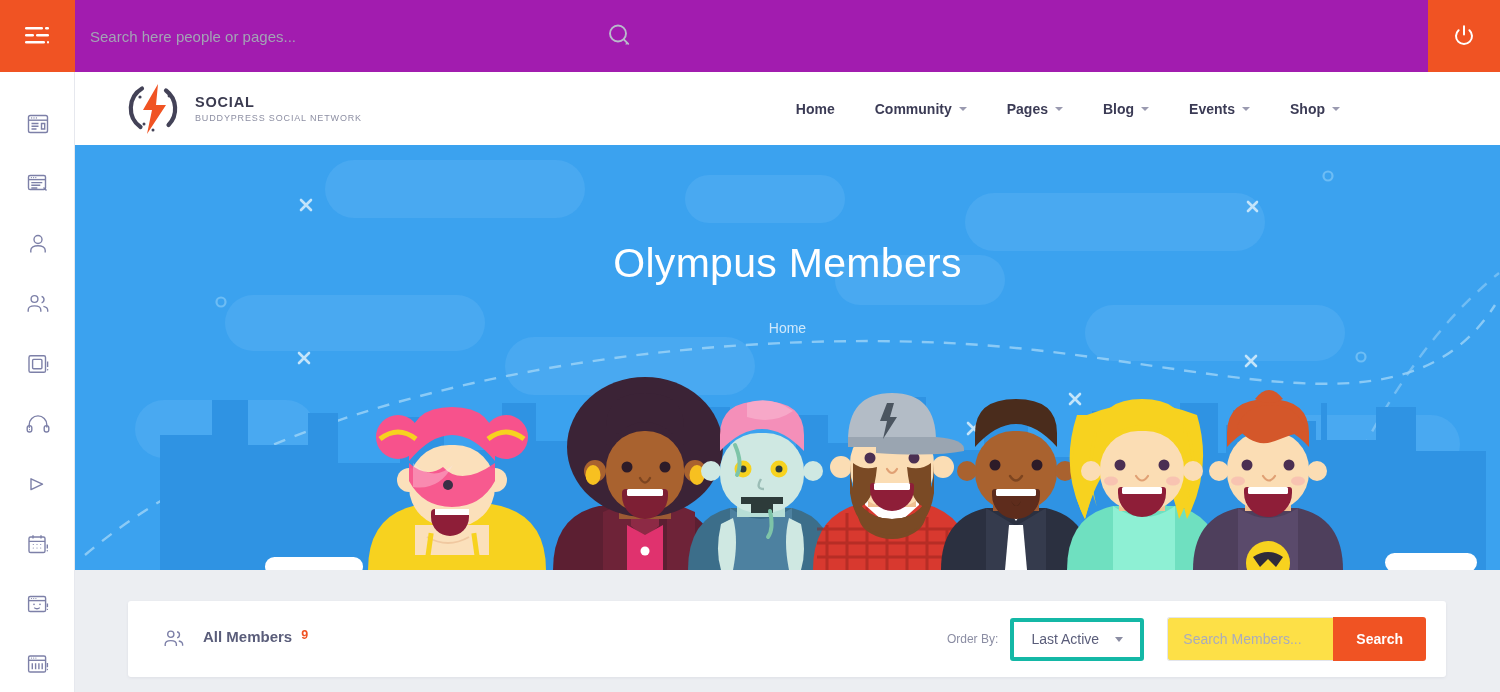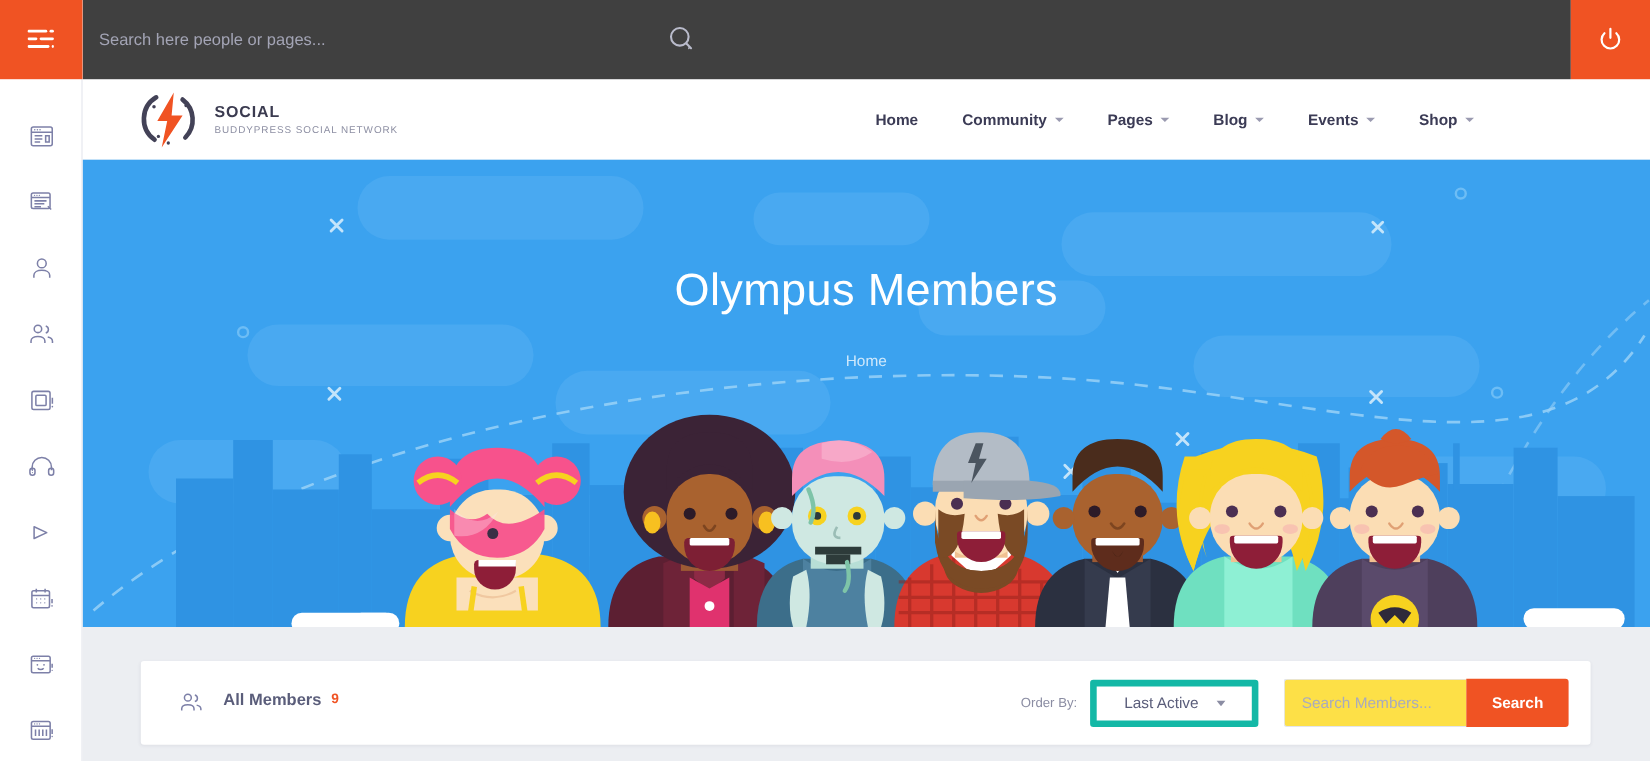--- a/index.html
+++ b/index.html
@@ -24,21 +24,21 @@
   .rail-item {
     width:75px; height:60px;
     display:flex; align-items:center; justify-content:center;
     cursor:pointer;
   }
   .rail-item svg { display:block; }
 
   
   #topbar {
     position:absolute; left:75px; top:0; width:1353px; height:72px;
-    background:#404040; z-index:35;
+    background:#a21caf; z-index:35;
   }
   #topbar-inner {
     width:520px; height:72px; position:relative;
     display:flex; align-items:center;
   }
   #global-search {
     width:520px; height:72px; background:transparent; border:none; outline:none;
     color:#d6d7e0; font-size:15px; font-family:"Liberation Sans", sans-serif;
     padding:0 60px 0 15px;
   }
@@ -115,21 +115,21 @@
   #members-label { display:flex; margin-left:34px; }
   #members-title {
     margin-left:17px; font-size:15px; font-weight:bold; color:#5a5d7a;
   }
   #members-count {
     margin-left:9px; font-size:12.5px; font-weight:bold; color:#f05323;
   }
   #filter-right { margin-left:auto; display:flex; align-items:center; margin-right:20px; }
   #orderby-label { font-size:12px; color:#8b8da3; margin-right:12px; }
   #orderby-select {
-    width:153px; height:43px; border:6px solid #14b8a6; border-radius:3px;
+    width:134px; height:43px; border:4px solid #14b8a6; border-radius:3px;
     background:#fff; display:flex; align-items:center; justify-content:center;
     gap:16px; cursor:pointer;
   }
   #orderby-value { font-size:14px; color:#5a5d7a; }
   #orderby-caret {
     width:0;height:0;border-left:4px solid transparent;border-right:4px solid transparent;
     border-top:5px solid #8b8da3;
   }
   #search-group { display:flex; align-items:center; margin-left:23px; }
   #member-search {

